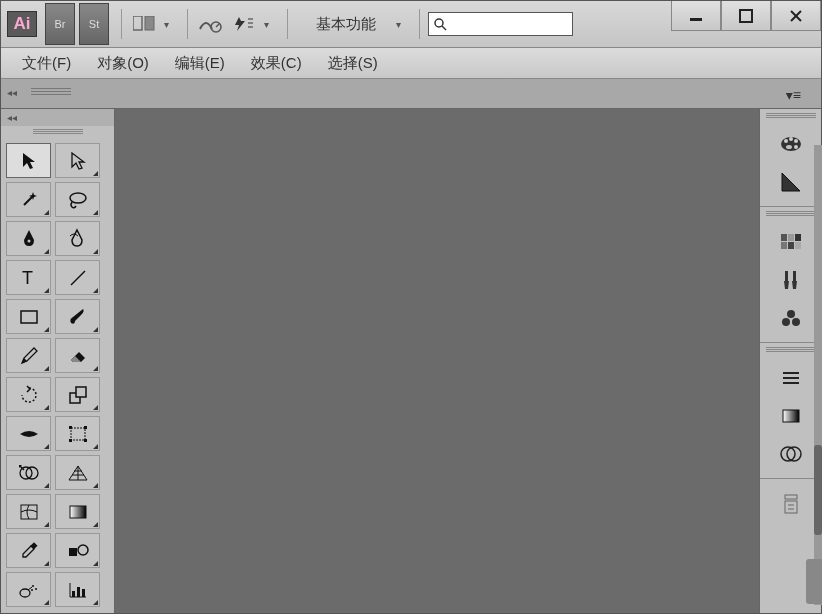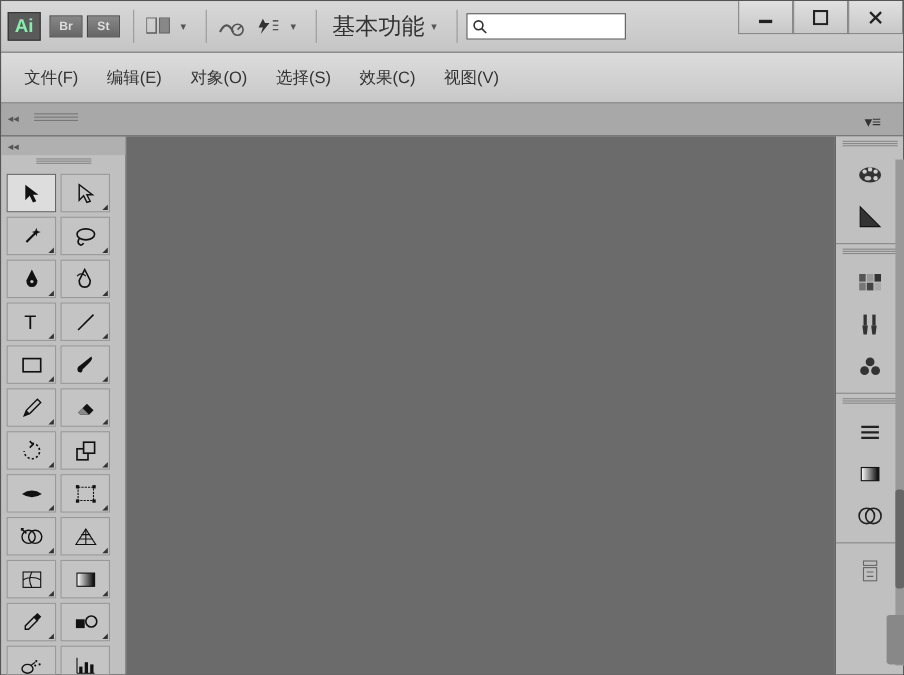--- a/index.html
+++ b/index.html
@@ -1,29 +1,29 @@
 <!DOCTYPE html>
 <html><head>
 <meta charset="utf-8">
 <style>
 * { margin: 0; padding: 0; box-sizing: border-box; font-family: "Microsoft YaHei", sans-serif; }
 body { width: 822px; height: 614px; background: #939393; overflow: hidden; border: 1px solid #555; }
 
 .titlebar { height: 47px; background: linear-gradient(#d8d8d8, #c5c5c5); display: flex; align-items: center; padding: 0 6px; border-bottom: 1px solid #888; position: relative; }
-.ai-logo { width: 30px; height: 26px; background: #5a5a5a; color: #86efac; font-weight: bold; font-size: 17px; display: flex; align-items: center; justify-content: center; margin-right: 8px; border: 1px solid #333; }
-.icon-btn { width: 30px; height: 20px; background: linear-gradient(#888,#666); border: 1px solid #444; display: flex; align-items: center; justify-content: center; margin-right: 4px; cursor: pointer; font-size: 11px; color: #ddd; font-weight: bold; }
+.ai-logo { width: 30px; height: 26px; background: #5a5a5a; color: #f9a8d4; font-weight: bold; font-size: 17px; display: flex; align-items: center; justify-content: center; margin-right: 8px; border: 1px solid #333; }
+.icon-btn { width: 30px; height: 42px; background: linear-gradient(#888,#666); border: 1px solid #444; display: flex; align-items: center; justify-content: center; margin-right: 4px; cursor: pointer; font-size: 11px; color: #ddd; font-weight: normal; }
 .sep { width: 1px; height: 30px; background: #999; margin: 0 8px; }
 .flat-icon { width: 28px; height: 24px; display: flex; align-items: center; justify-content: center; margin-right: 6px; }
-.workspace-label { font-size: 21px; color: #333; margin: 0 6px; }
+.workspace-label { font-size: 15px; color: #333; margin: 0 20px; }
 .dropdown-arrow { font-size: 10px; color: #555; margin-right: 10px; }
 .search-box { width: 145px; height: 24px; background: #fff; border: 1px solid #555; display: flex; align-items: center; padding: 0 4px; }
 .window-controls { position: absolute; right: 0; top: 0; display: flex; height: 30px; }
 .win-btn { width: 50px; height: 30px; border: 1px solid #888; border-top: none; display: flex; align-items: center; justify-content: center; cursor: pointer; background: linear-gradient(#e0e0e0,#c8c8c8); }
 
-.menubar { height: 46px; background: linear-gradient(#dcdcdc, #c8c8c8); display: flex; align-items: center; padding: 0 8px; border-bottom: 1px solid #888; }
+.menubar { height: 31px; background: linear-gradient(#dcdcdc, #c8c8c8); display: flex; align-items: center; padding: 0 8px; border-bottom: 1px solid #888; }
 .menu-item { padding: 0 13px; font-size: 15px; color: #333; cursor: pointer; height: 100%; display: flex; align-items: center; }
 
 .control-bar { height: 30px; background: #a8a8a8; border-bottom: 1px solid #666; position: relative; }
 .control-grip { position: absolute; left: 30px; top: 9px; width: 40px; height: 10px; }
 .control-grip-line { height: 1px; background: #777; margin-bottom: 2px; }
 .control-menu-icon { position: absolute; right: 20px; top: 8px; font-size: 14px; color: #333; cursor: pointer; }
 .collapse-arrows { position: absolute; left: 6px; top: 8px; font-size: 10px; color: #555; cursor: pointer; }
 
 .workspace { display: flex; height: 507px; }
 
@@ -107,25 +107,24 @@
         <svg width="14" height="14">
           <line x1="2" y1="2" x2="12" y2="12" stroke="#222" stroke-width="2"></line>
           <line x1="12" y1="2" x2="2" y2="12" stroke="#222" stroke-width="2"></line>
         </svg>
       </div>
   </div>
 </div>
 
 <div class="menubar">
   <div class="menu-item">文件(F)</div>
+  <div class="menu-item">对象(O)</div>
   <div class="menu-item">编辑(E)</div>
-  <div class="menu-item">对象(O)</div>
+  <div class="menu-item">效果(C)</div>
   <div class="menu-item">选择(S)</div>
-  <div class="menu-item">效果(C)</div>
-  <div class="menu-item">视图(V)</div>
 </div>
 
 <div class="control-bar">
   <div class="collapse-arrows">◂◂</div>
   <div class="control-grip">
     <div class="control-grip-line"></div>
       <div class="control-grip-line"></div>
       <div class="control-grip-line"></div>
   </div>
   <div class="control-menu-icon">▾≡</div>

